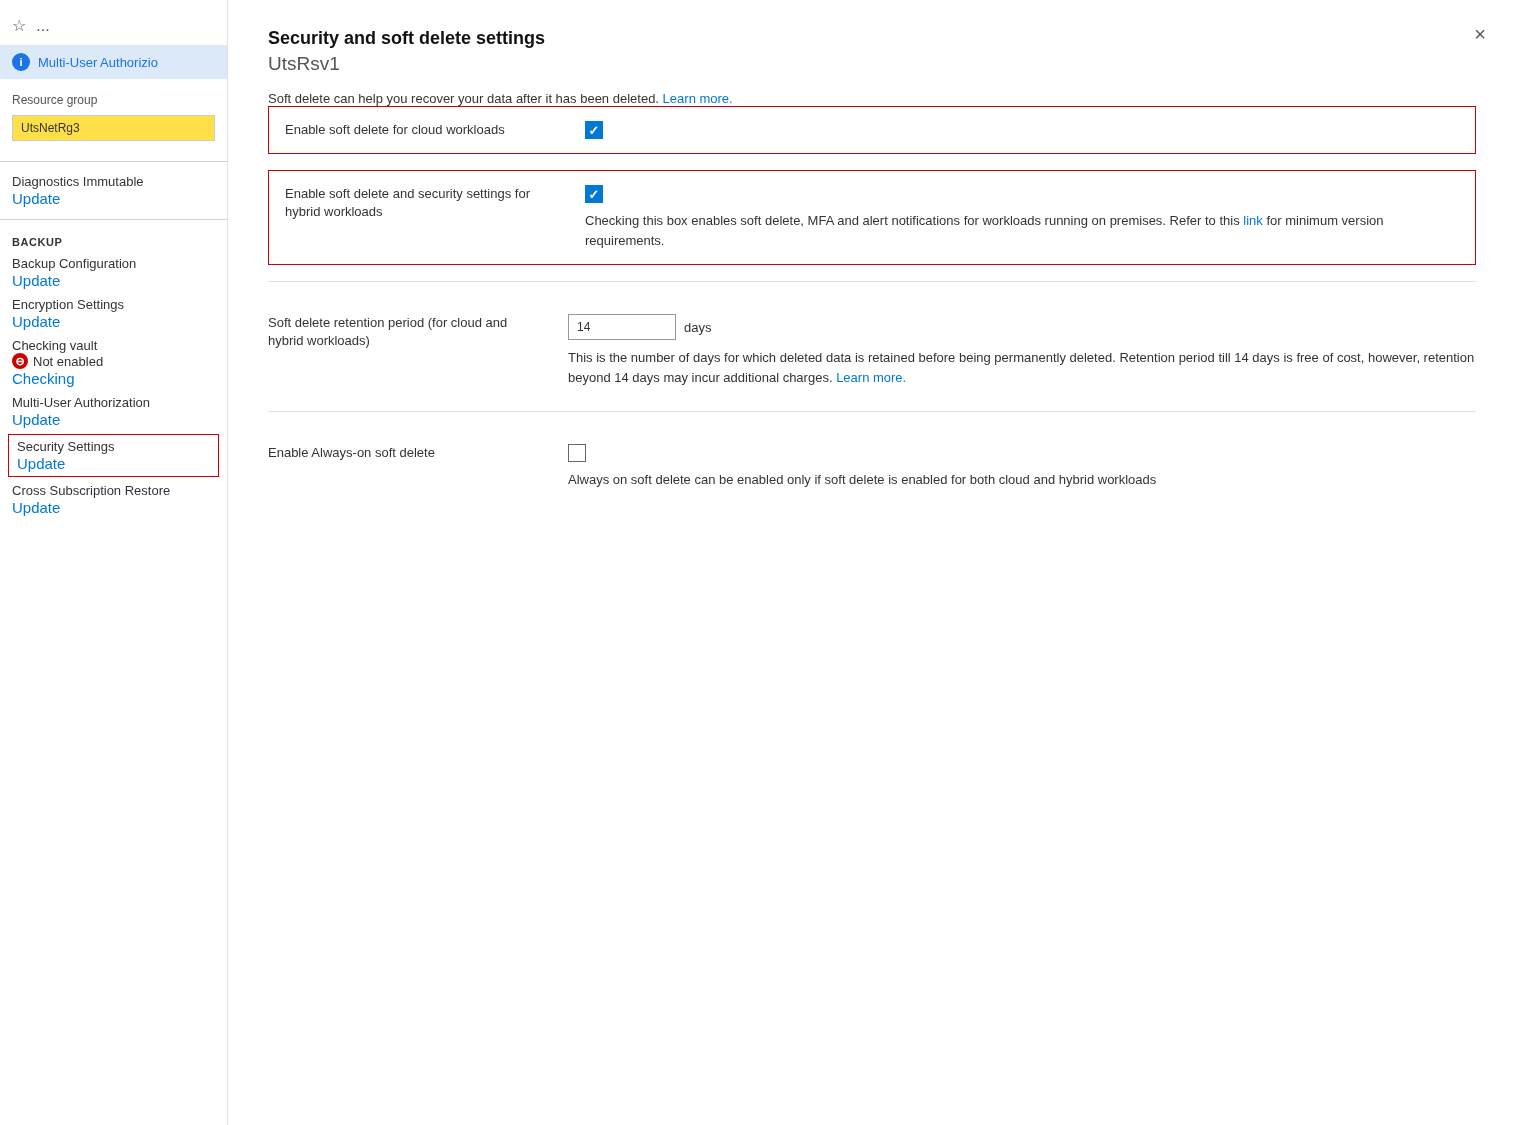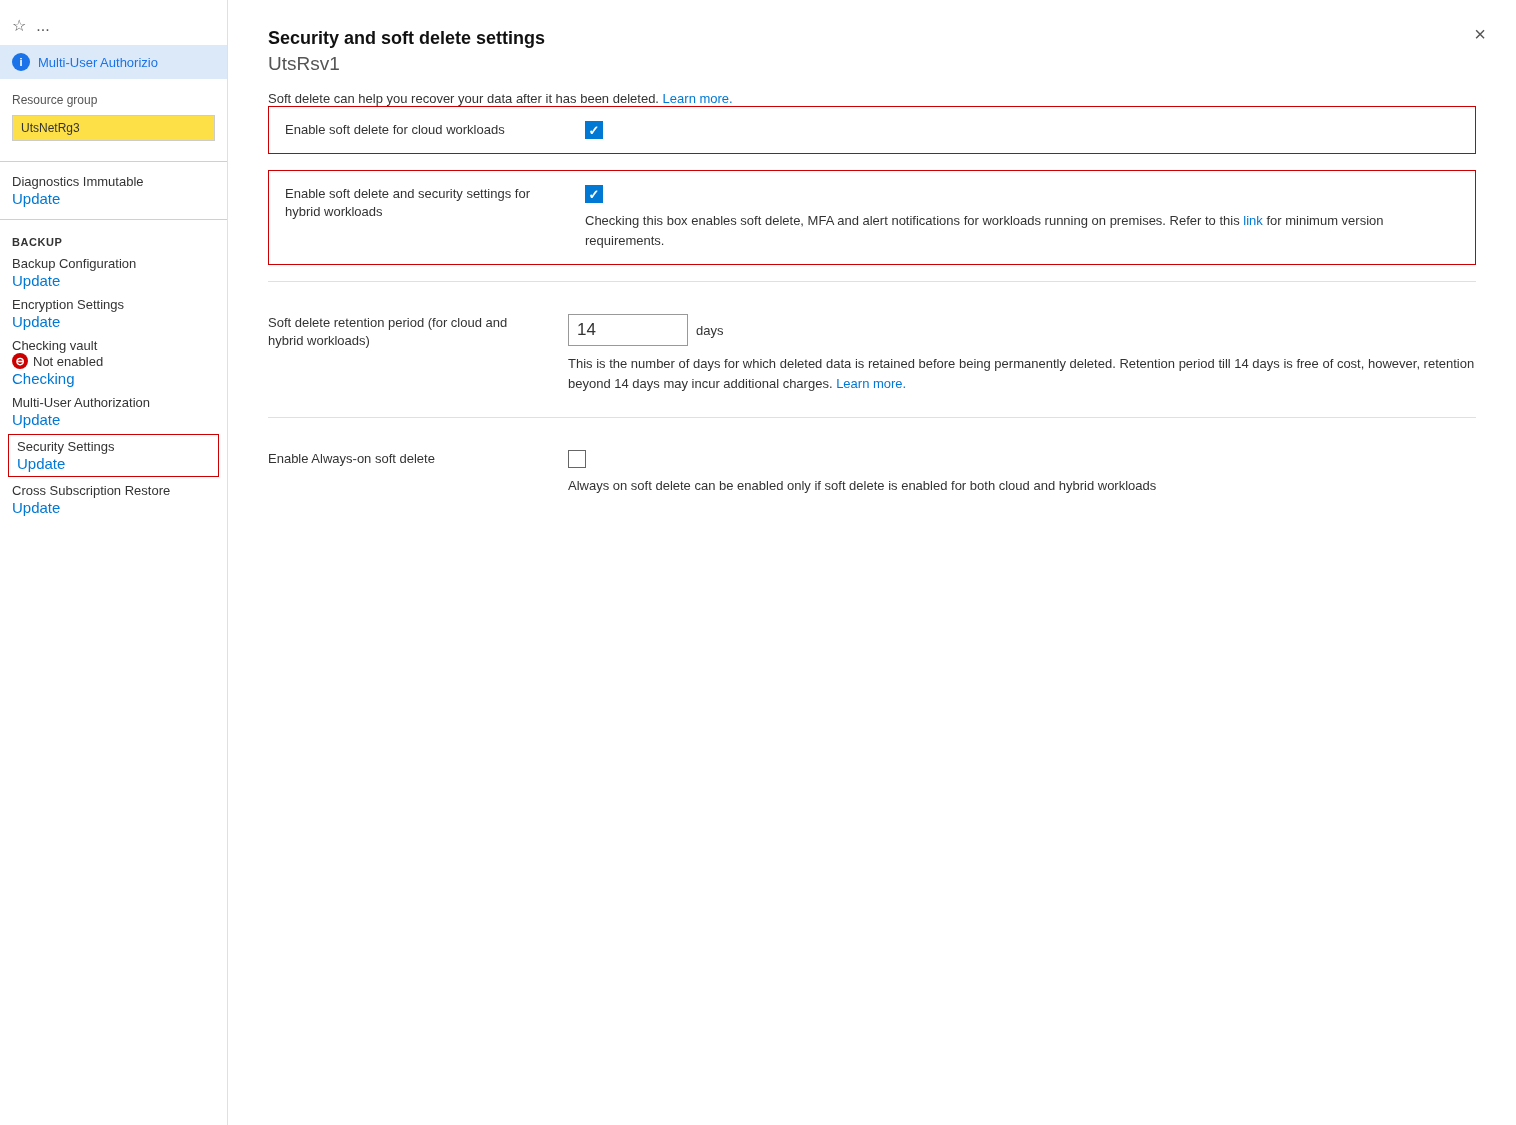--- a/index.html
+++ b/index.html
@@ -263,24 +263,24 @@
       line-height: 1.5;
     }
 
     .text-input-row {
       display: flex;
       align-items: center;
       gap: 8px;
     }
 
     .number-input {
-      width: 120px;
+      width: 108px;
       border: 1px solid #999;
       padding: 5px 8px;
-      font-size: 17px;
+      font-size: 12px;
       color: #333;
     }
 
     .input-suffix {
       font-size: 13px;
       color: #333;
     }
 
     .section-divider {
       border: none;

